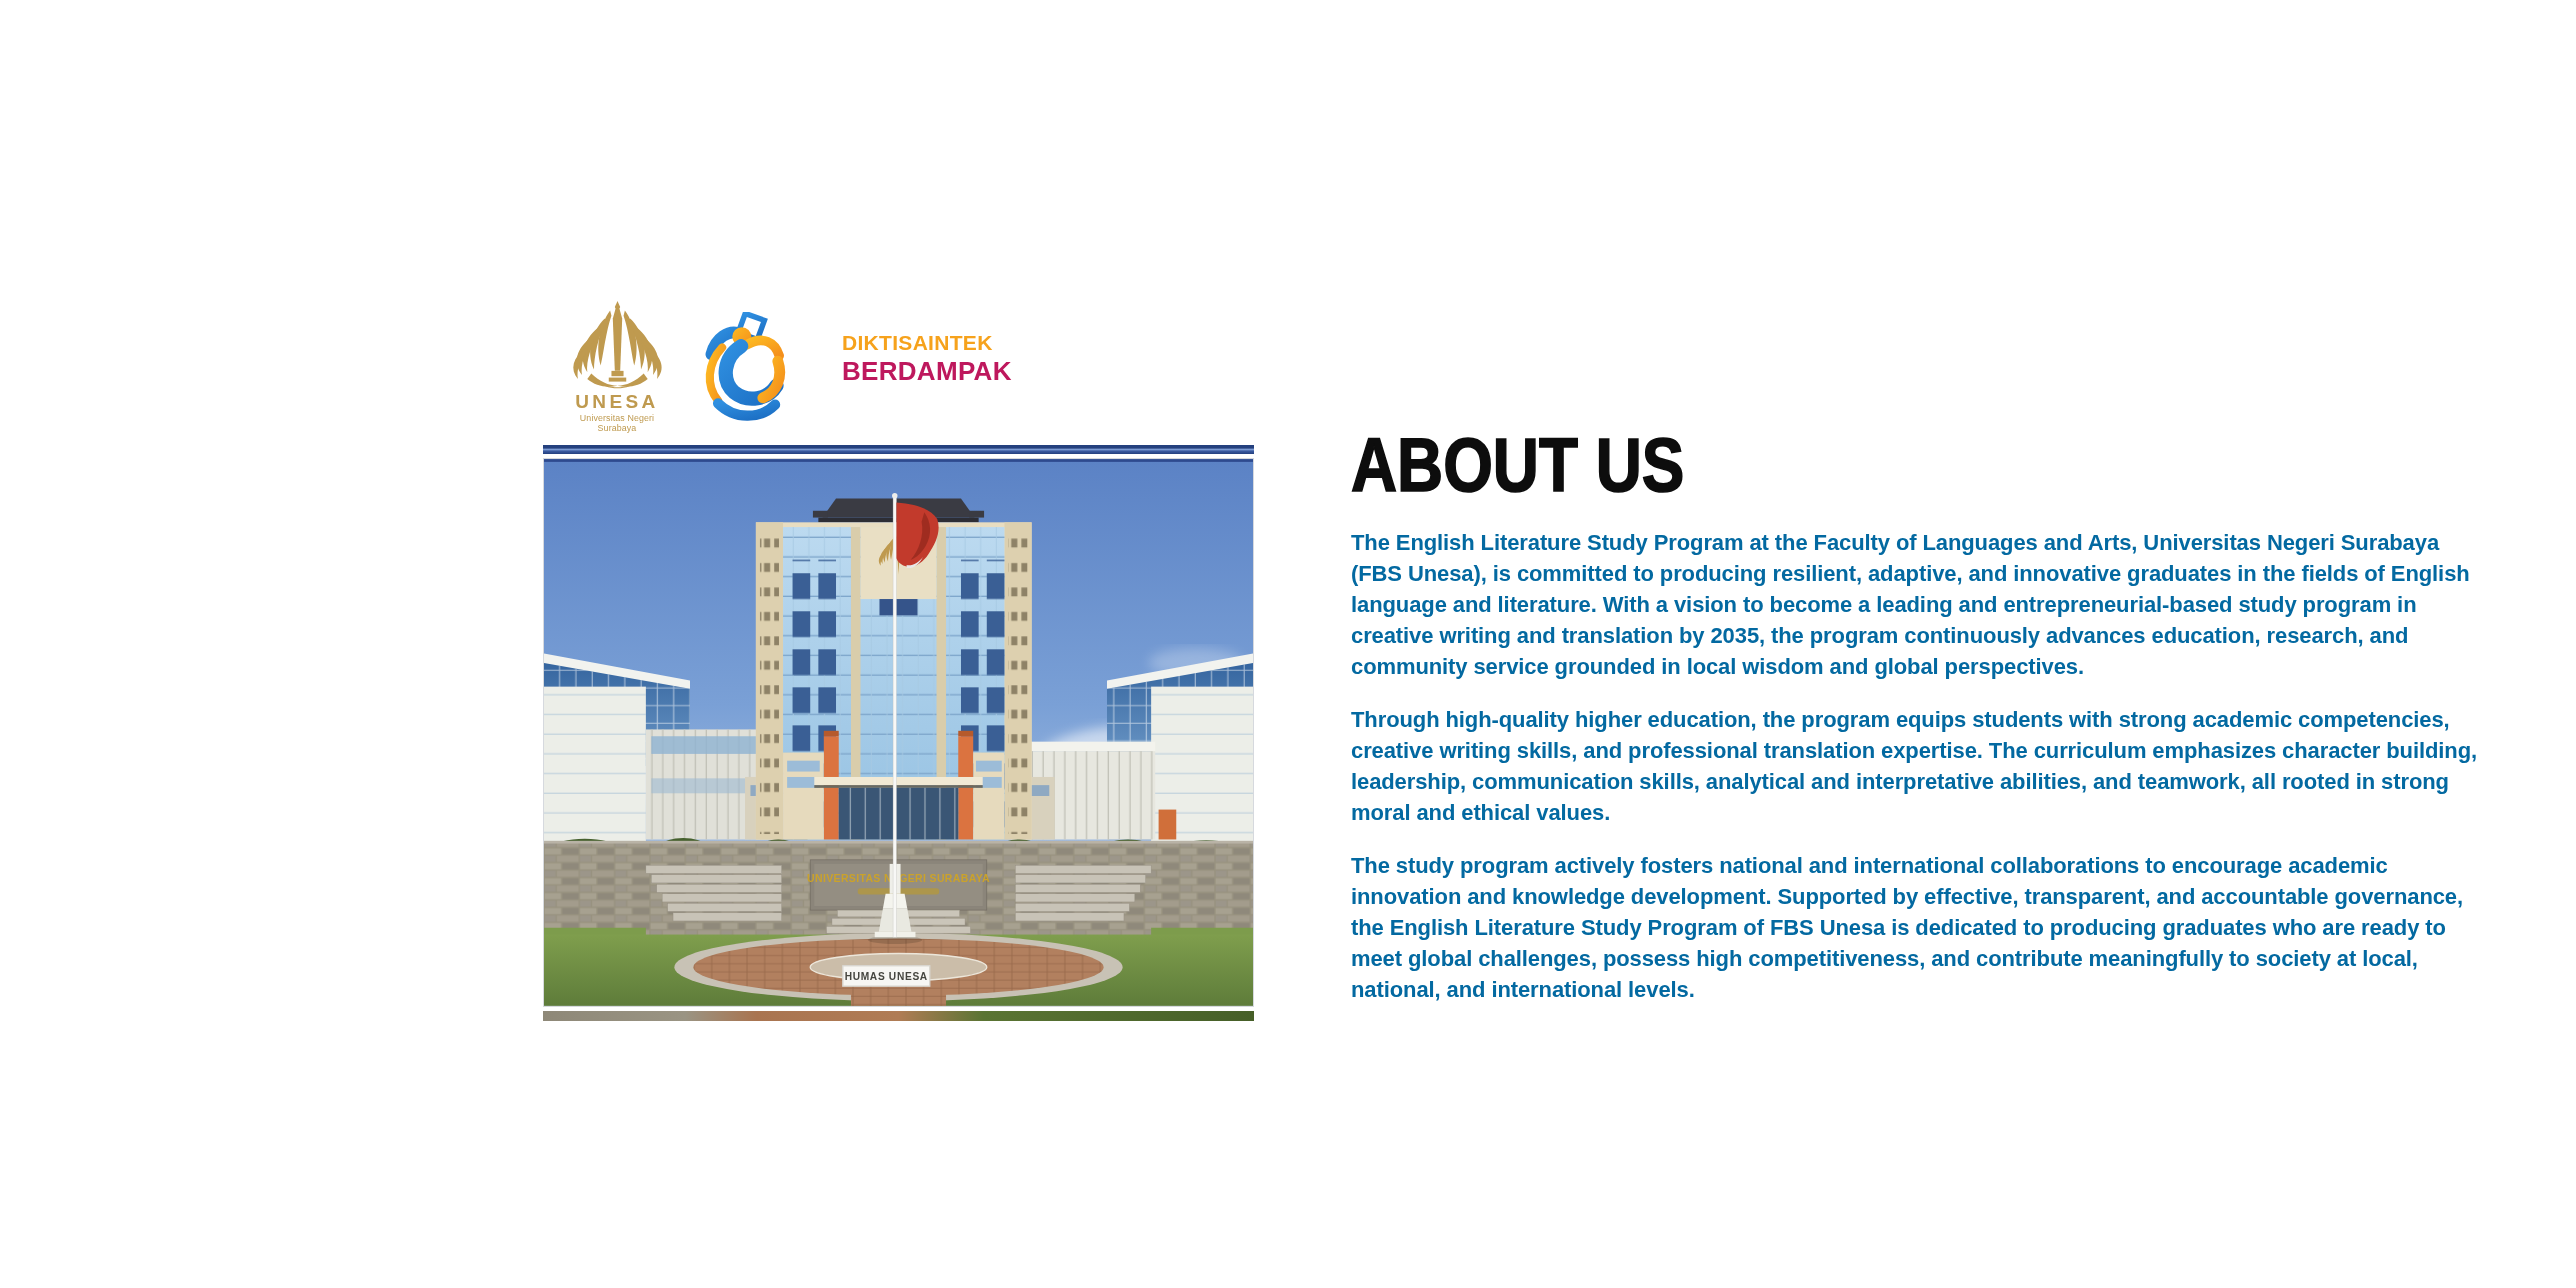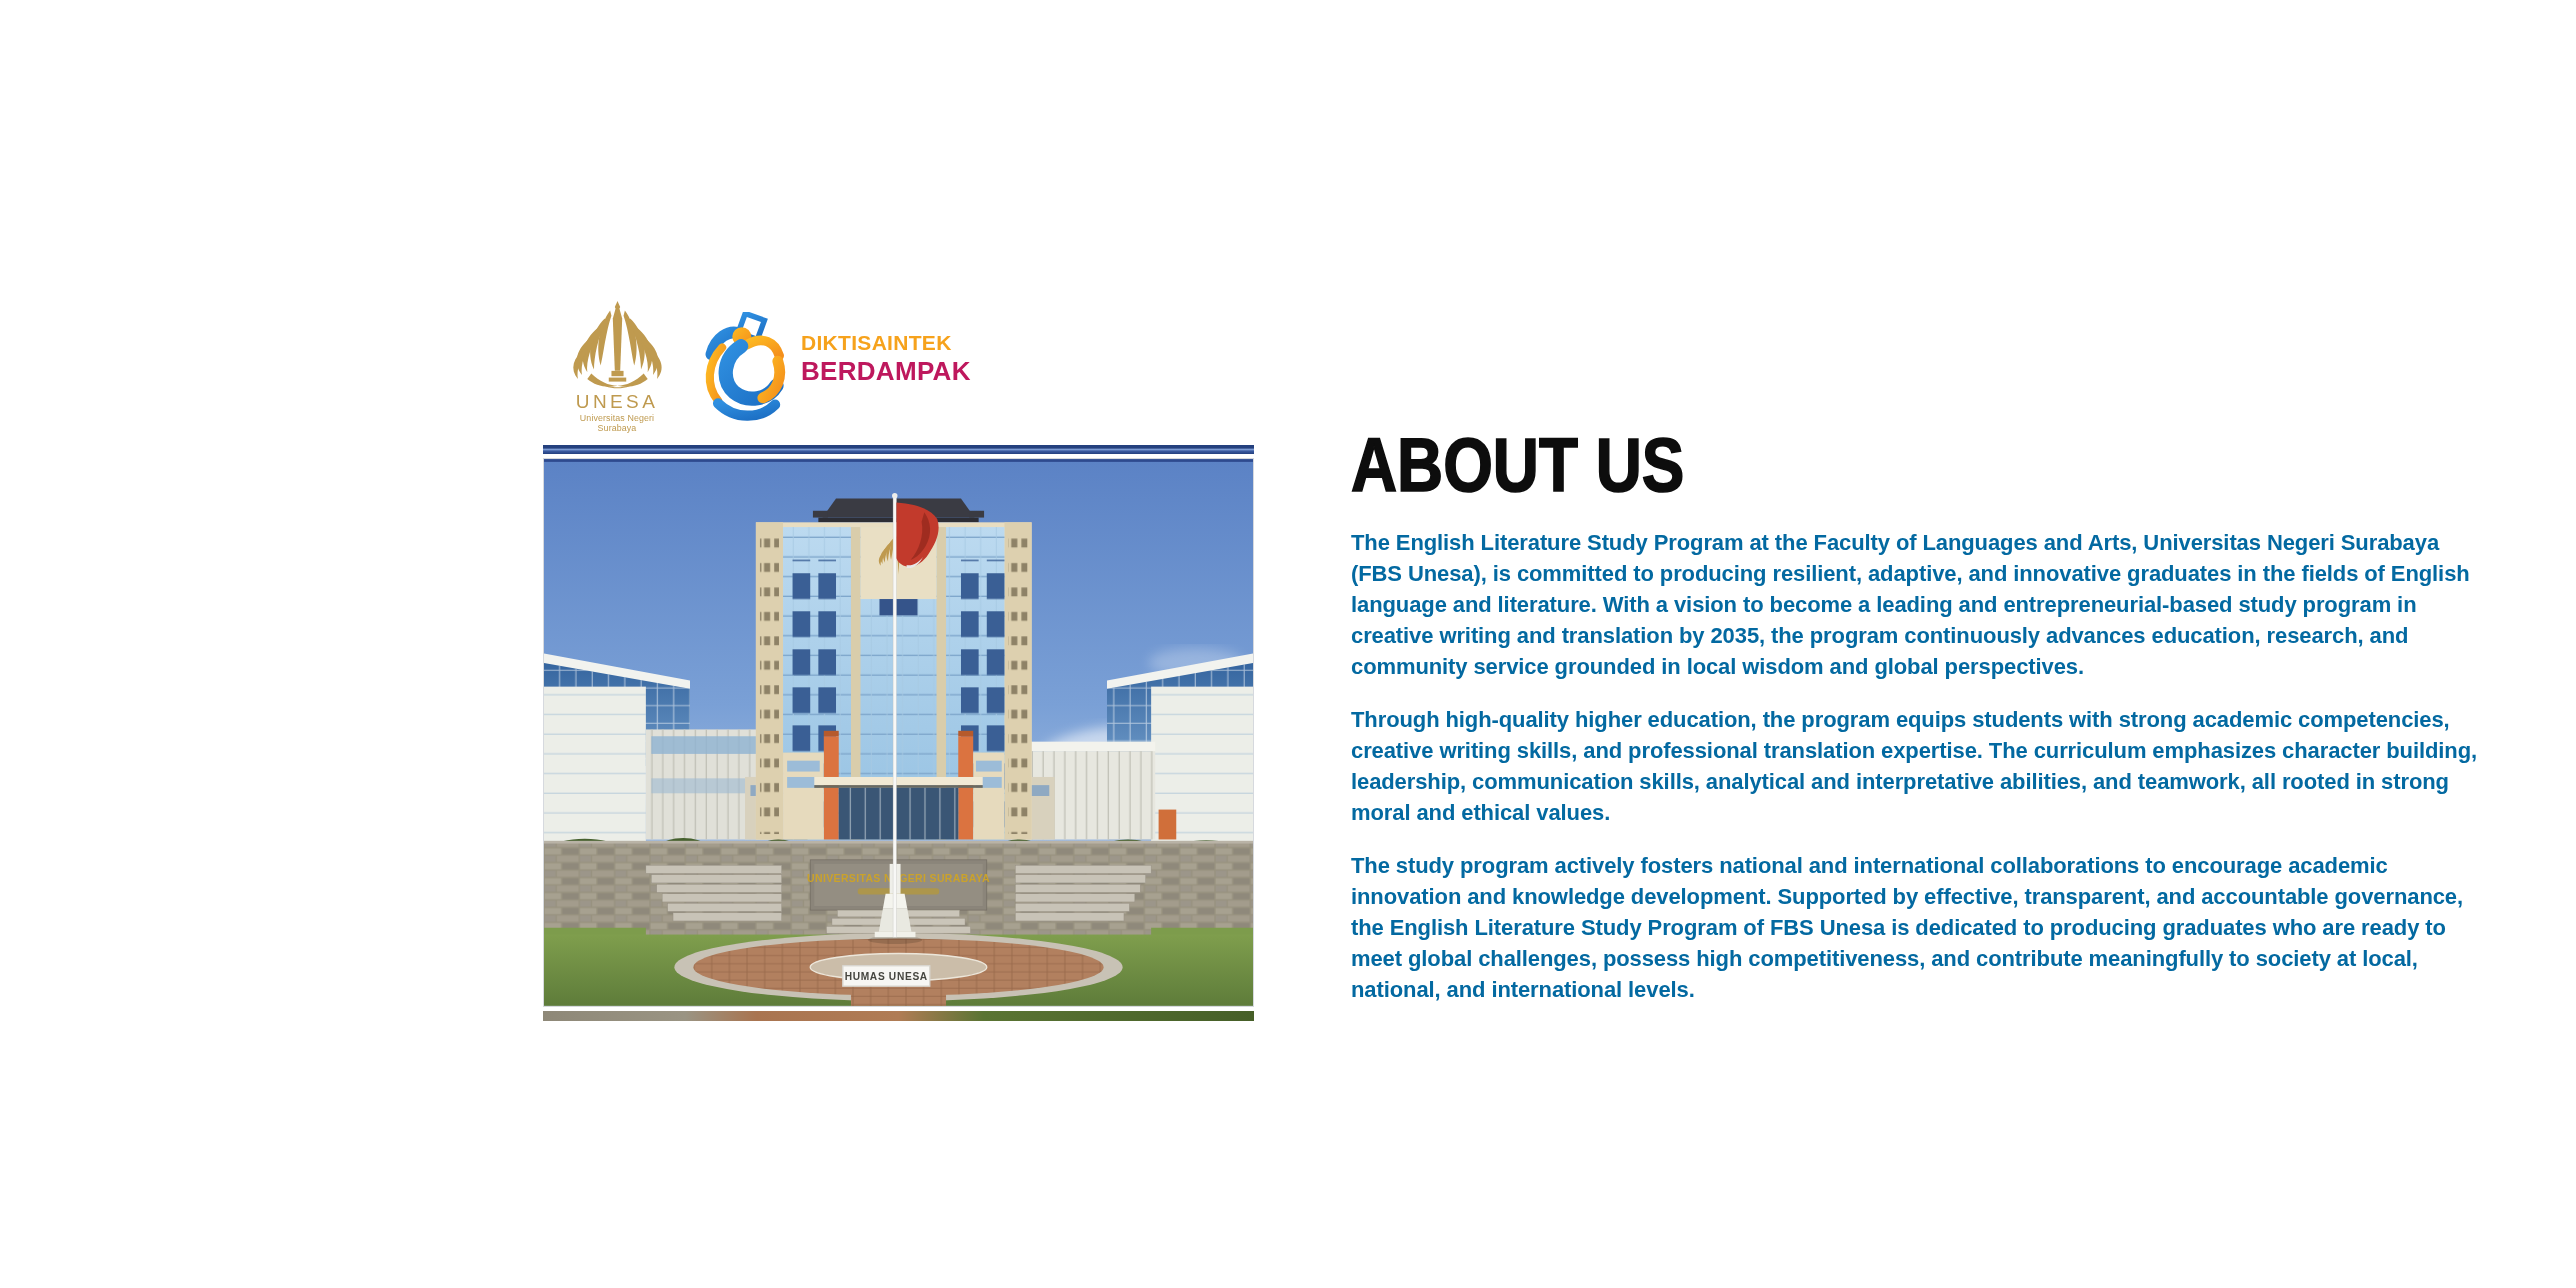--- a/index.html
+++ b/index.html
@@ -2,25 +2,25 @@
 <html style="font-size:11px"><head>
 <meta charset="utf-8">
 <style>
   html,body{margin:0;padding:0;background:#fff;}
   .slide{position:relative;width:2576px;height:1288px;background:#ffffff;overflow:hidden;
          font-family:"Liberation Sans",sans-serif;}
 
   
   .unesa{position:absolute;left:564px;top:301px;width:106px;text-align:center;color:#bf9a4f;}
   .unesa svg{display:block;margin:0 auto;}
-  .unesa-acronym{font-weight:normal;font-size:19px;letter-spacing:3.4px;line-height:20.4px;margin-top:1.4px;}
+  .unesa-acronym{font-weight:bold;font-size:19px;letter-spacing:3.4px;line-height:20.4px;margin-top:1.4px;}
   .unesa-fullname{font-size:8.9px;line-height:10.2px;letter-spacing:0.1px;}
 
   .dikti-figure{position:absolute;left:699px;top:312px;}
-  .dikti-text{position:absolute;left:801px;top:332px;line-height:1;}
+  .dikti-text{position:absolute;left:842px;top:332px;line-height:1;}
   .dikti-l1{font-weight:bold;font-size:21px;letter-spacing:0.3px;color:#F6A21C;}
   .dikti-l2{font-weight:bold;font-size:26px;letter-spacing:0.3px;color:#be185d;margin-top:4.8px;}
 
   
   .photo{position:absolute;left:543px;top:445px;width:711px;margin:0;padding:0;}
   .strip-top{height:8.9px;width:100%;
      background:linear-gradient(#24407e 0%,#24407e 32%,#7b9ad2 50%,#3a5aa0 68%,#24407e 100%);}
   .gap{height:4.1px;width:100%;background:#ffffff;}
   .photo svg.main{display:block;border:0.7px solid #d6d9de;box-sizing:border-box;}
   .strip-bottom{height:9.5px;width:100%;

